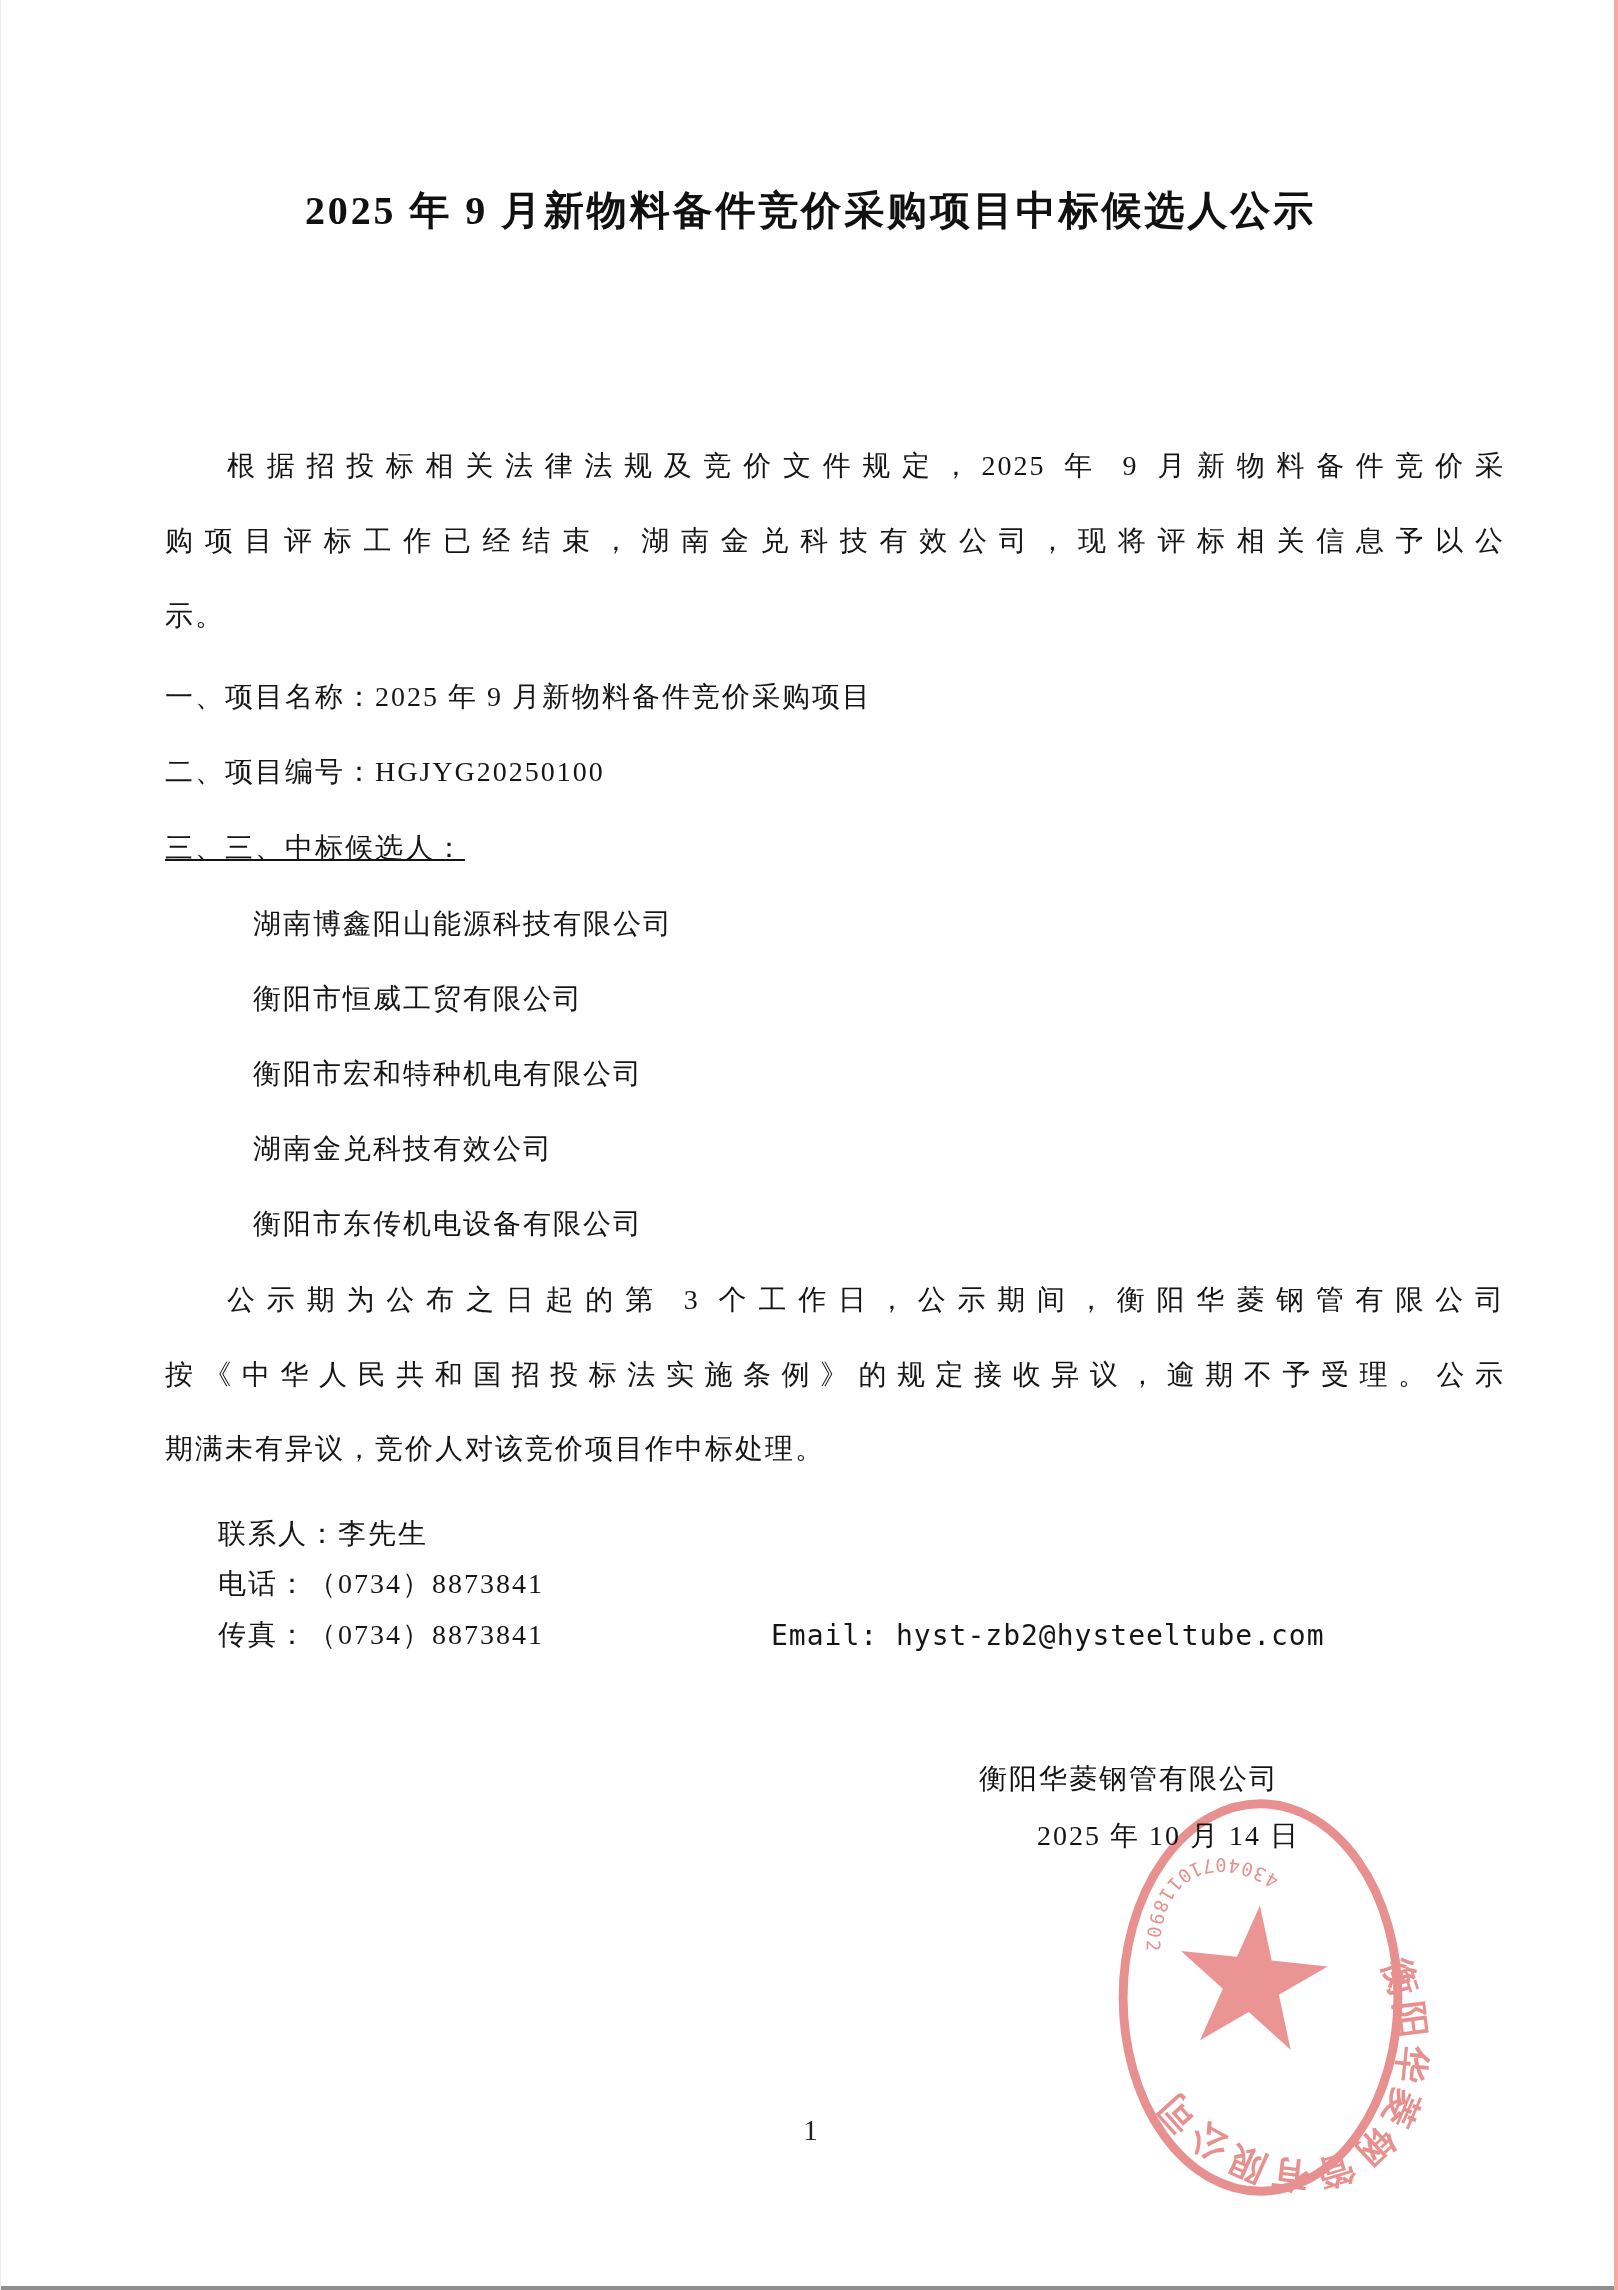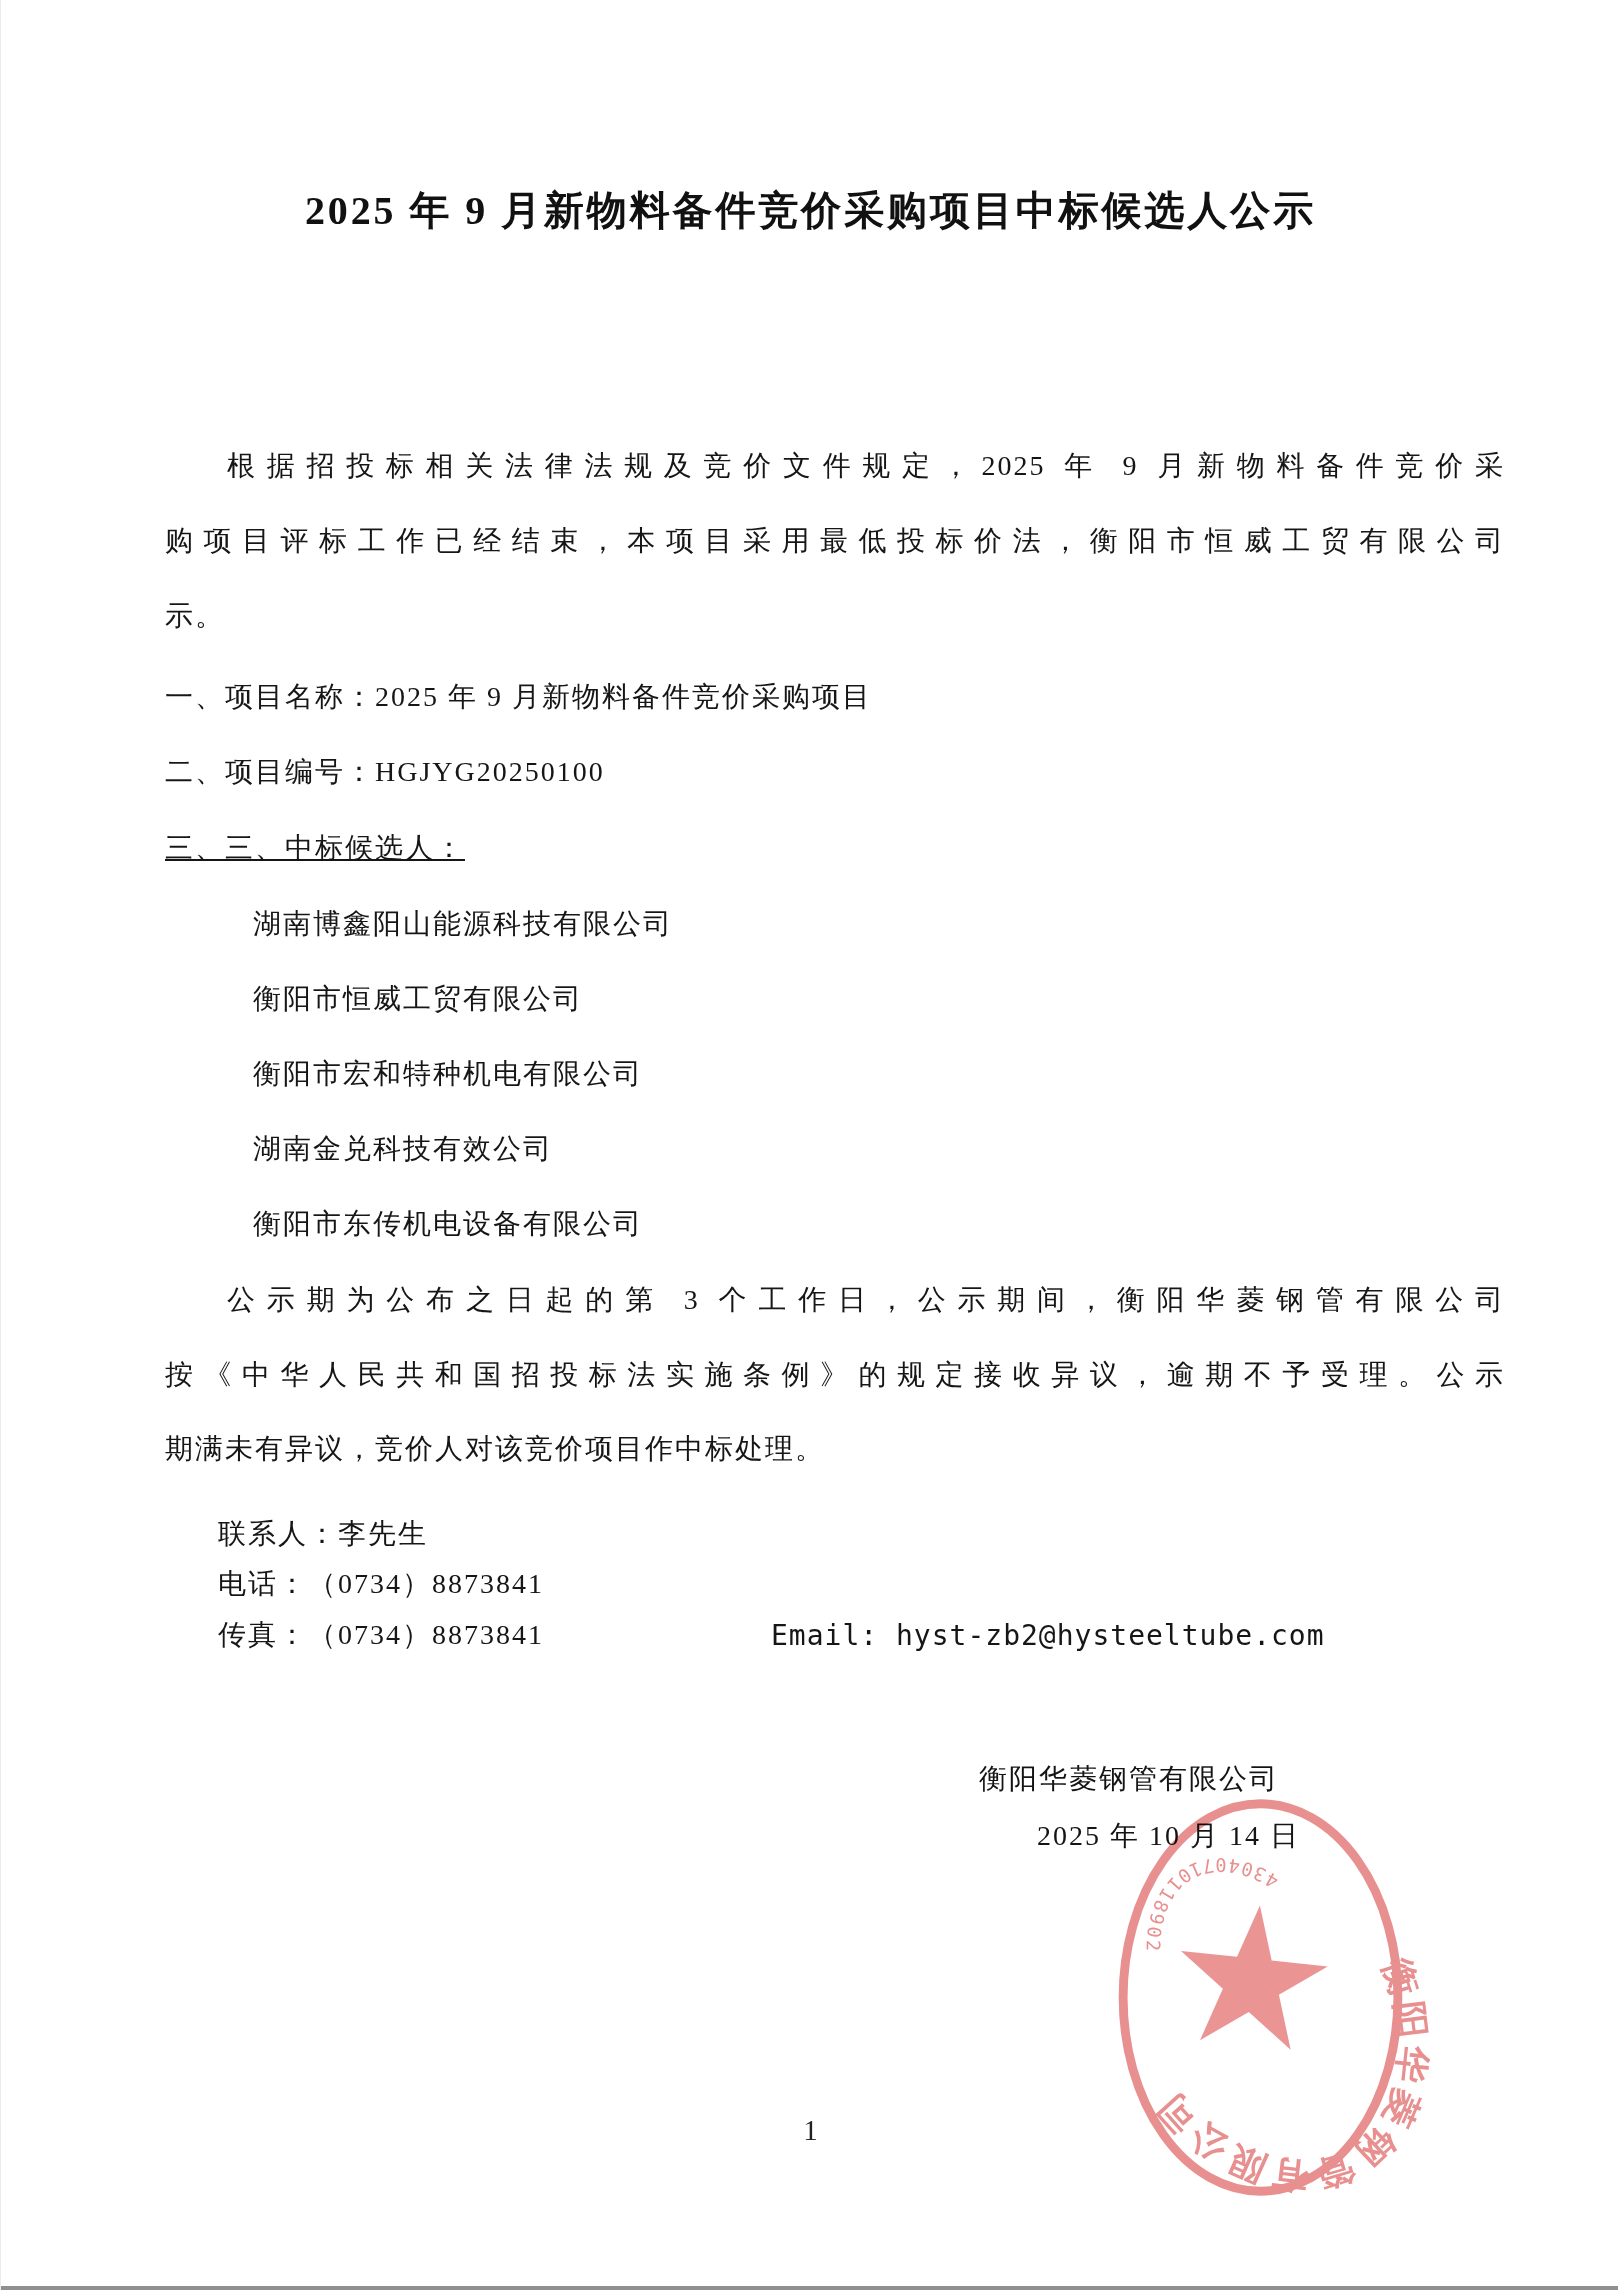--- a/index.html
+++ b/index.html
@@ -5,21 +5,21 @@
   * { margin: 0; padding: 0; box-sizing: border-box; }
   html, body { background: #ffffff; }
   body { font-family: "Liberation Serif", serif; }
   .page {
     position: relative;
     width: 1619px;
     height: 2291px;
     background: #ffffff;
     overflow: hidden;
     border-left: 1px solid #ececec;
-    border-right: 1px solid #fca5a5;
+    border-right: 5px solid #fca5a5;
   }
   .doc-title {
     position: absolute;
     top: 183px; left: 0; width: 1619px;
     text-align: center;
     font-size: 40px;
     font-weight: bold;
     letter-spacing: 2.9px;
     color: #111;
     white-space: pre;
@@ -71,21 +71,21 @@
   }
 </style>
 </head>
 <body>
 
 <div class="page">
 
   <div class="doc-title">2025 年 9 月新物料备件竞价采购项目中标候选人公示</div>
 
   <div class="line just indent" style="top:447px;">根据招投标相关法律法规及竞价文件规定，2025 年 9 月新物料备件竞价采</div>
-  <div class="line just" style="top:522px;">购项目评标工作已经结束，本项目采用最低投标价法，衡阳市恒威工贸有限公司</div>
+  <div class="line just" style="top:522px;">购项目评标工作已经结束，湖南金兑科技有效公司，现将评标相关信息予以公</div>
   <div class="line item" style="top:597px;">示。</div>
 
   <div class="line item" style="top:678px;">一、项目名称：2025 年 9 月新物料备件竞价采购项目</div>
   <div class="line item" style="top:753px;">二、项目编号：HGJYG20250100</div>
   <div class="line item" style="top:829px;text-decoration:underline;">三、三、中标候选人：</div>
 
   <div class="line cand" style="top:980px;">衡阳市恒威工贸有限公司</div>
   <div class="line cand" style="top:905px;">湖南博鑫阳山能源科技有限公司</div>
   <div class="line cand" style="top:1055px;text-align:center;">衡阳市宏和特种机电有限公司</div>
   <div class="line cand" style="top:1130px;">湖南金兑科技有效公司</div>

